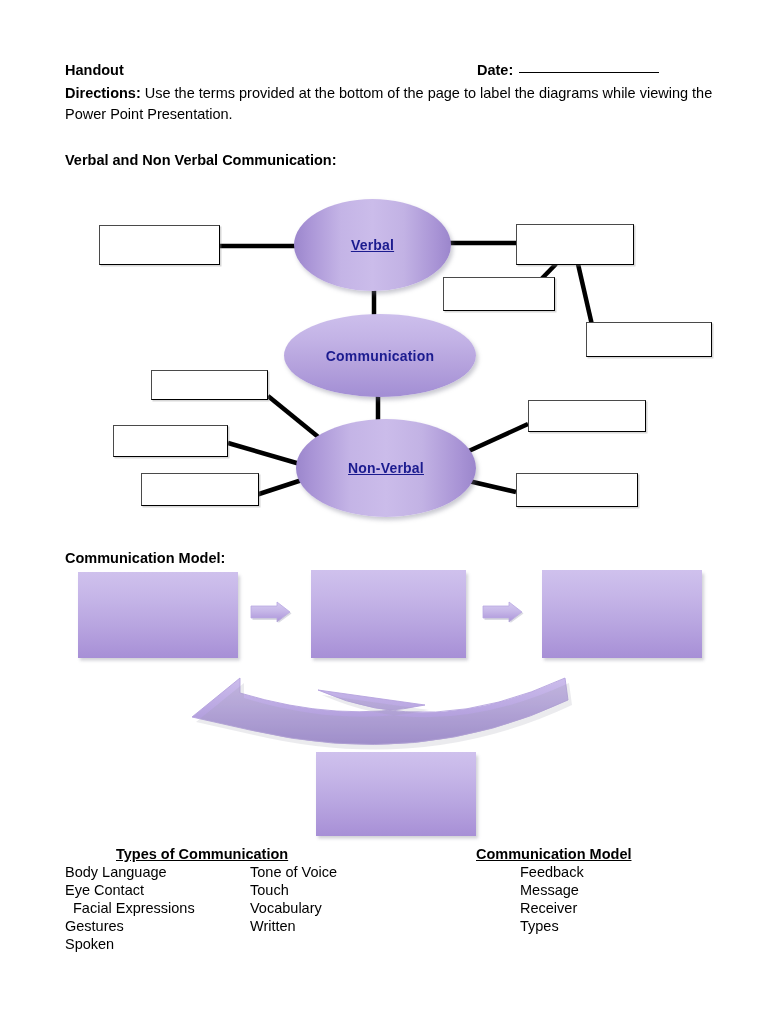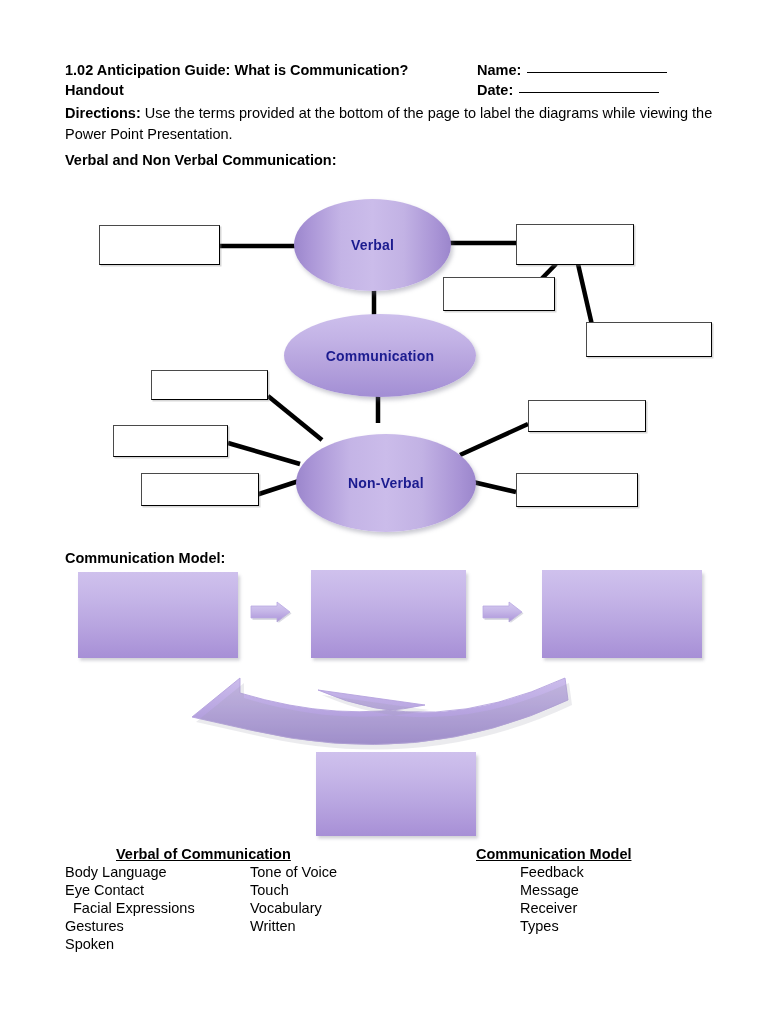--- a/index.html
+++ b/index.html
@@ -95,20 +95,21 @@
     color: #1b1b8f;
     font-weight: bold;
     font-size: 14px;
     letter-spacing: 0.2px;
     box-shadow: 2px 3px 4px rgba(120,120,140,0.40);
   }
   .oval-h {
     background: linear-gradient(to right,
         #9b86cc 0%, #a994d6 9%, #c4b4e6 30%,
         #cbbcea 50%, #c2b2e4 70%, #a893d5 91%, #9b86cc 100%);
+    text-decoration: underline;
   }
   .oval-v {
     background: linear-gradient(to bottom,
         #cdbfec 0%, #c3b3e6 30%, #b5a2dd 62%, #a28ed4 100%);
   }
 
   .model-box {
     position: absolute;
     background: linear-gradient(to bottom,
         #cfc1ed 0%, #c6b6e8 28%, #b8a5e0 62%, #a78fd6 100%);
@@ -128,25 +129,20 @@
   .wb-item {
     position: absolute;
     font-size: 14.5px;
     white-space: nowrap;
   }
 </style>
 </head>
 <body>
 
 <div class="header">
-  <div class="hdr-row">
-    <span class="hdr-title">1.02 Anticipation Guide: What is Communication?</span>
-    <span class="hdr-field-label">Name:</span>
-    <span class="hdr-rule"></span>
-  </div>
   <div class="hdr-row">
     <span class="hdr-title">Handout</span>
     <span class="hdr-field-label">Date:</span>
     <span class="hdr-rule"></span>
   </div>
   <div class="directions">
     <b>Directions:</b><span> Use the terms provided at the bottom of the page to label the diagrams while viewing the Power Point Presentation.</span>
   </div>
 </div>
 
@@ -175,21 +171,21 @@
 </div>
 
 <div class="oval oval-h" style="left:294px; top:199px; width:157px; height:92px;">
   <span>Verbal</span>
 </div>
 
 <div class="oval oval-v" style="left:284px; top:314px; width:192px; height:83px;">
   <span>Communication</span>
 </div>
 
-<div class="oval oval-h" style="left:296px; top:434px; width:180px; height:98px;">
+<div class="oval oval-h" style="left:296px; top:419px; width:180px; height:98px;">
   <span>Non-Verbal</span>
 </div>
 
 <div class="blank-box" style="left:99px;  top:225px; width:121px; height:40px;"></div>
 <div class="blank-box" style="left:516px; top:224px; width:118px; height:41px;"></div>
 <div class="blank-box" style="left:443px; top:277px; width:112px; height:34px;"></div>
 <div class="blank-box" style="left:586px; top:322px; width:126px; height:35px;"></div>
 
 <div class="blank-box" style="left:151px; top:370px; width:117px; height:30px;"></div>
 <div class="blank-box" style="left:113px; top:425px; width:115px; height:32px;"></div>
@@ -240,21 +236,21 @@
              Z" fill="url(#curveGrad)" stroke="#b4a2de" stroke-width="0.9" opacity="0.98"></path>
     <path d="M 194,719 L 242,680 L 242,695 Q 342,725 427,707
              L 320,692 Q 432,742 567,680 L 570,702
              Q 422,772 252,732 Z" fill="#9a9aaa" opacity="0.20" transform="translate(2,3)"></path>
   </g>
 </svg>
 </div>
 
 <div class="wordbank">
 
-  <div class="wb-heading" style="left:116px; top:846px;">Verbal of Communication</div>
+  <div class="wb-heading" style="left:116px; top:846px;">Types of Communication</div>
 
   <div class="wb-item" style="left:65px; top:864px;">Body Language</div>
   <div class="wb-item" style="left:65px; top:882px;">Eye Contact</div>
   <div class="wb-item" style="left:65px; top:900px;margin-left:8px;">Facial Expressions</div>
   <div class="wb-item" style="left:65px; top:918px;">Gestures</div>
   <div class="wb-item" style="left:65px; top:936px;">Spoken</div>
 
   <div class="wb-item" style="left:250px; top:864px;">Tone of Voice</div>
   <div class="wb-item" style="left:250px; top:882px;">Touch</div>
   <div class="wb-item" style="left:250px; top:900px;">Vocabulary</div>

